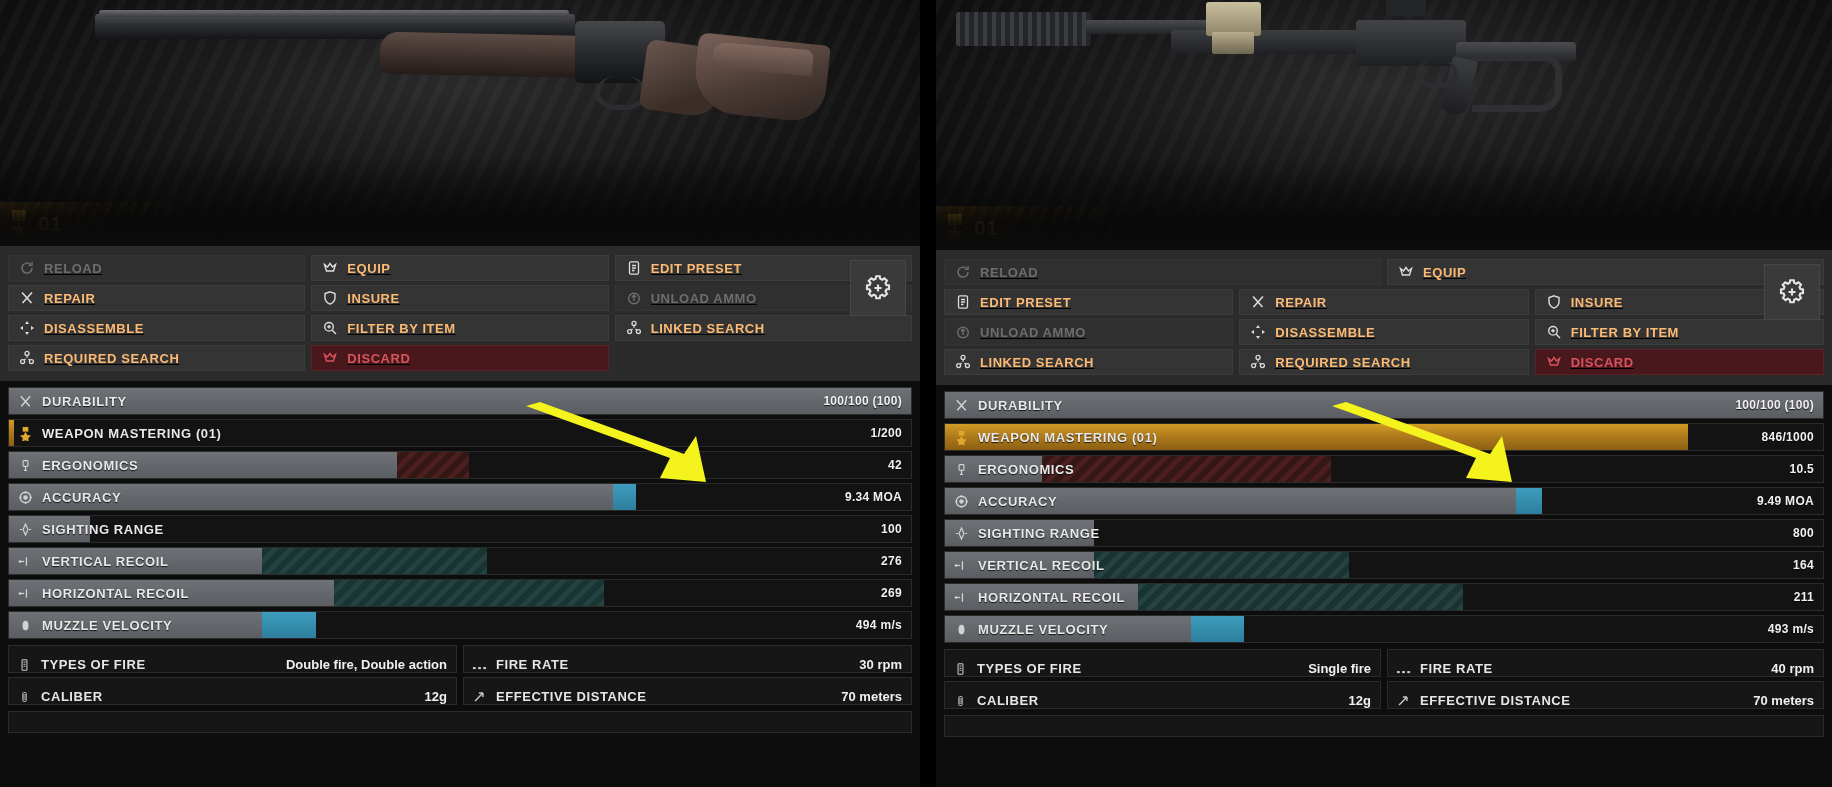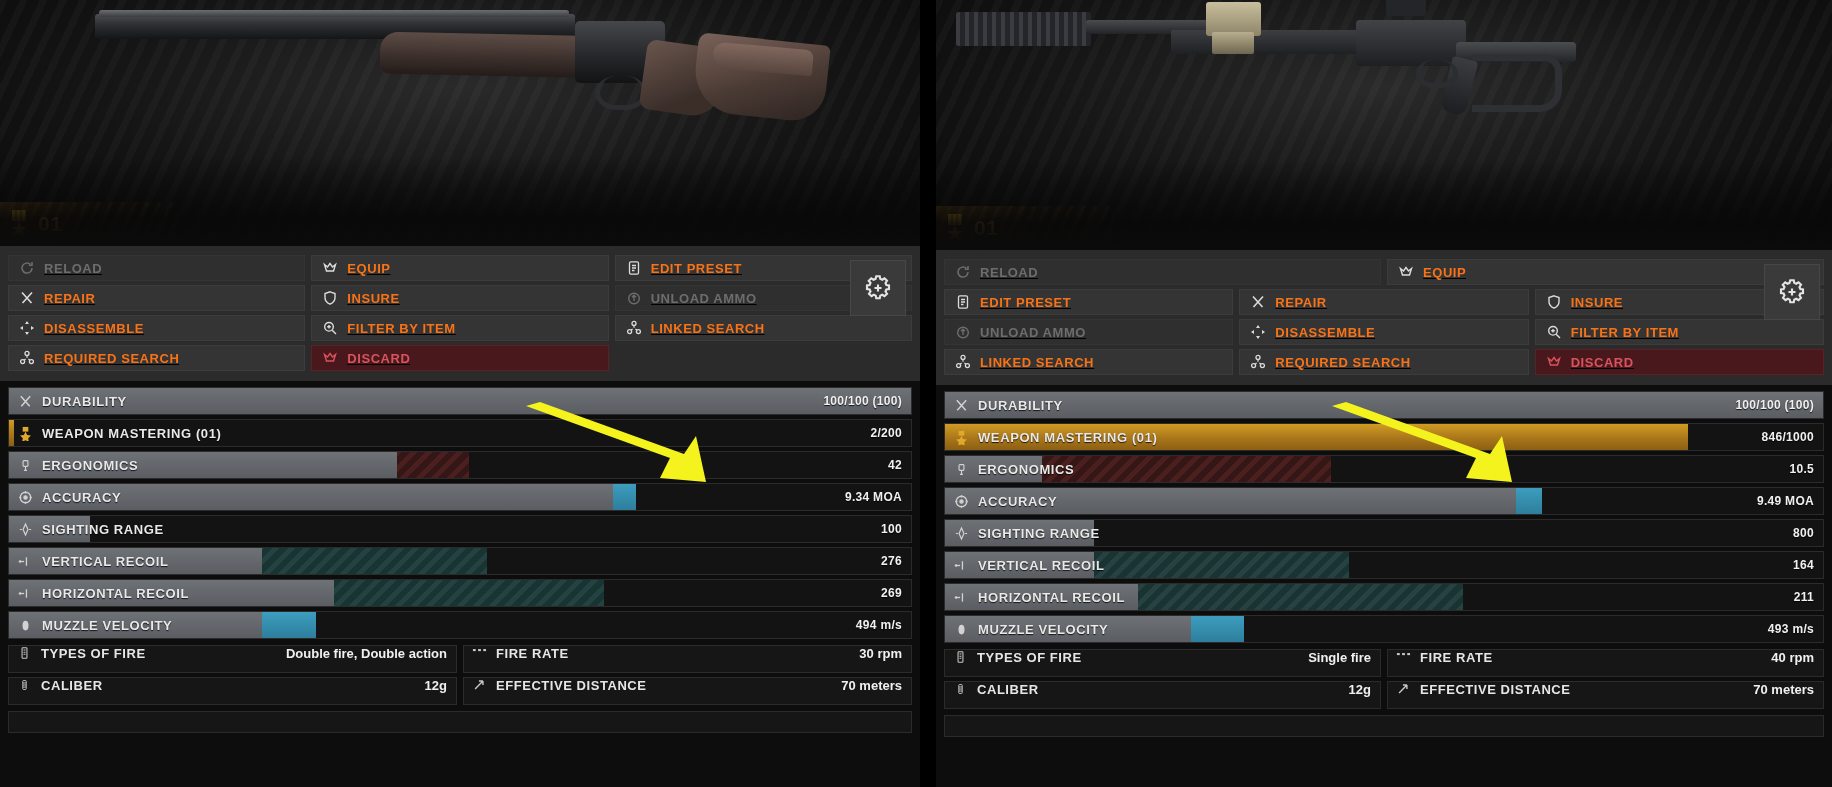--- a/index.html
+++ b/index.html
@@ -116,21 +116,21 @@
   .ctx-wrap { position:relative; padding:9px 0 10px 0; background:#2c2c2c; }
   .ctx-left  { background:#2b2b2b; }
   .ctx-right { background:#2b2b2b; }
   .ctx-rows { display:flex; flex-direction:column; gap:4px;text-decoration:underline; }
   .ctx-row { display:flex; gap:6px; padding:0 8px; }
   .ctx-item {
     flex:1 1 0; min-width:0;
     height:26px; display:flex; align-items:center; gap:9px;
     padding:0 10px;
     background:#343434;
-    color:#f97316;
+    color:#fdba74;
     font-size:13px; font-weight:bold; letter-spacing:.55px;
     text-transform:uppercase;
     white-space:nowrap; overflow:hidden;
     border:1px solid #3c3c3c;
   }
   .ctx-item.disabled { color:#6d6d6d; background:#2f2f2f; border-color:#343434; }
   .ctx-item.danger   { background:#49181d; border-color:#5d2026; color:#d9535c; }
   .ctx-item.empty    { background:transparent; border-color:transparent; }
   .ctx-ic { width:16px; height:16px; flex:none; display:block; color:#dcdcdc; }
   .ctx-item.disabled .ctx-ic { color:#6d6d6d; }
@@ -171,21 +171,21 @@
     position:relative; z-index:2; margin-left:auto; margin-right:9px;
     color:#f0f0f0; font-size:12px; font-weight:bold; letter-spacing:.3px;
     text-shadow:0 1px 1px rgba(0,0,0,.8);
   }
 
   
   .info-grid { padding:6px 8px 0 8px; display:flex; flex-direction:column; gap:4px; }
   .info-row { display:flex; gap:6px; }
   .info-cell {
     flex:1 1 0; min-width:0; height:28px; background:#161616; border:1px solid #2b2b2b;
-    display:flex; align-items:flex-start; padding:0 9px 0 5px; gap:7px;
+    display:flex; align-items:flex-end; padding:0 9px 0 5px; gap:7px;
   }
   .info-ic { width:20px; flex:none; display:flex; align-items:center; justify-content:center; color:#c9c9c9; }
   .info-label {
     color:#e6e6e6; font-size:13px; font-weight:bold; letter-spacing:.55px; text-transform:uppercase;
     white-space:nowrap;
   }
   .info-value {
     margin-left:auto; color:#f0f0f0; font-size:13px; font-weight:bold; white-space:nowrap;
   }
   .bottom-strip { margin:6px 8px 0 8px; height:22px; background:#161616; border:1px solid #2b2b2b; }
@@ -335,21 +335,21 @@
       </div>
       <div class="stat-row">
         <div class="stat-fill fill-gold" style="width:0.5%"></div>
         <span class="stat-ic">
             <svg width="15" height="15" viewBox="0 0 16 16" fill="#e0a92c">
               <rect x="5" y="1" width="6" height="5"></rect>
               <path d="M8 6l1.8 3.6 4 .6-2.9 2.8.7 4L8 15.1 4.4 17l.7-4L2.2 10.2l4-.6z"></path>
             </svg>
           </span>
         <span class="stat-name">WEAPON MASTERING (01)</span>
-        <span class="stat-val">2/200</span>
+        <span class="stat-val">1/200</span>
       </div>
       <div class="stat-row">
         <div class="stat-fill fill-grey" style="width:43%"></div>
         <div class="stat-fill fill-red" style="left:43%;width:8%"></div>
         <span class="stat-ic">
             <svg width="13" height="15" viewBox="0 0 16 16" fill="none" stroke="currentColor" stroke-width="1.4">
               <rect x="5" y="2" width="6" height="7" rx="1"></rect>
               <path d="M8 9v5M6.2 14h3.6"></path>
             </svg>
           </span>

